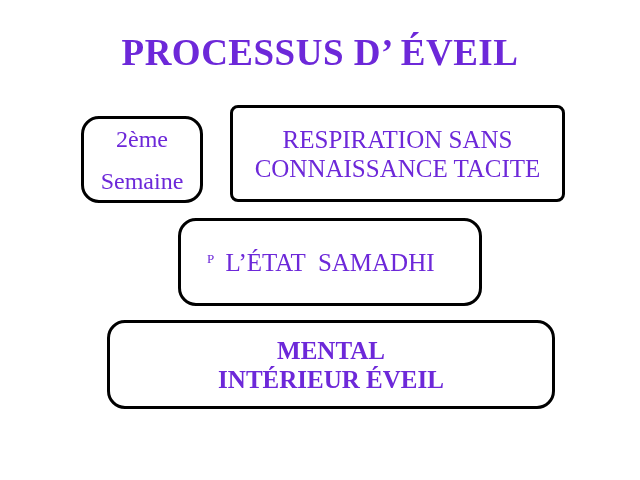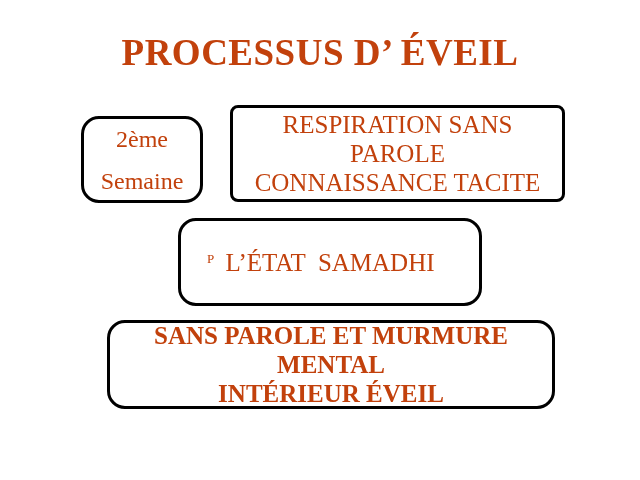--- a/index.html
+++ b/index.html
@@ -5,21 +5,21 @@
   html, body {
     margin: 0;
     padding: 0;
     background: #ffffff;
   }
   .slide {
     position: relative;
     width: 640px;
     height: 480px;
     background: #ffffff;
-    color: #c2410c;
+    color: #6d28d9;
     font-family: "Liberation Serif", "DejaVu Serif", serif;
     overflow: hidden;
   }
   .title {
     position: absolute;
     top: 33px;
     left: 0;
     width: 640px;
     margin: 0;
     text-align: center;
@@ -84,28 +84,26 @@
 
   <h1 class="title">PROCESSUS D’ ÉVEIL</h1>
 
   <div class="box" id="box-week">
     <div class="line">2ème</div>
     <div class="line">Semaine</div>
   </div>
 
   <div class="box" id="box-respiration">
     <div class="line">RESPIRATION SANS</div>
-    <div class="line">PAROLE</div>
     <div class="line">CONNAISSANCE TACITE</div>
   </div>
 
   <div class="box" id="box-plaisir">
     <div class="line">L’ÉTAT  SAMADHI</div>
     <span class="stray-p">P</span>
   </div>
 
   <div class="box" id="box-unified">
-    <div class="line">SANS PAROLE ET MURMURE</div>
     <div class="line">MENTAL</div>
     <div class="line">INTÉRIEUR ÉVEIL</div>
   </div>
 
 </div>
 
 </body></html>

